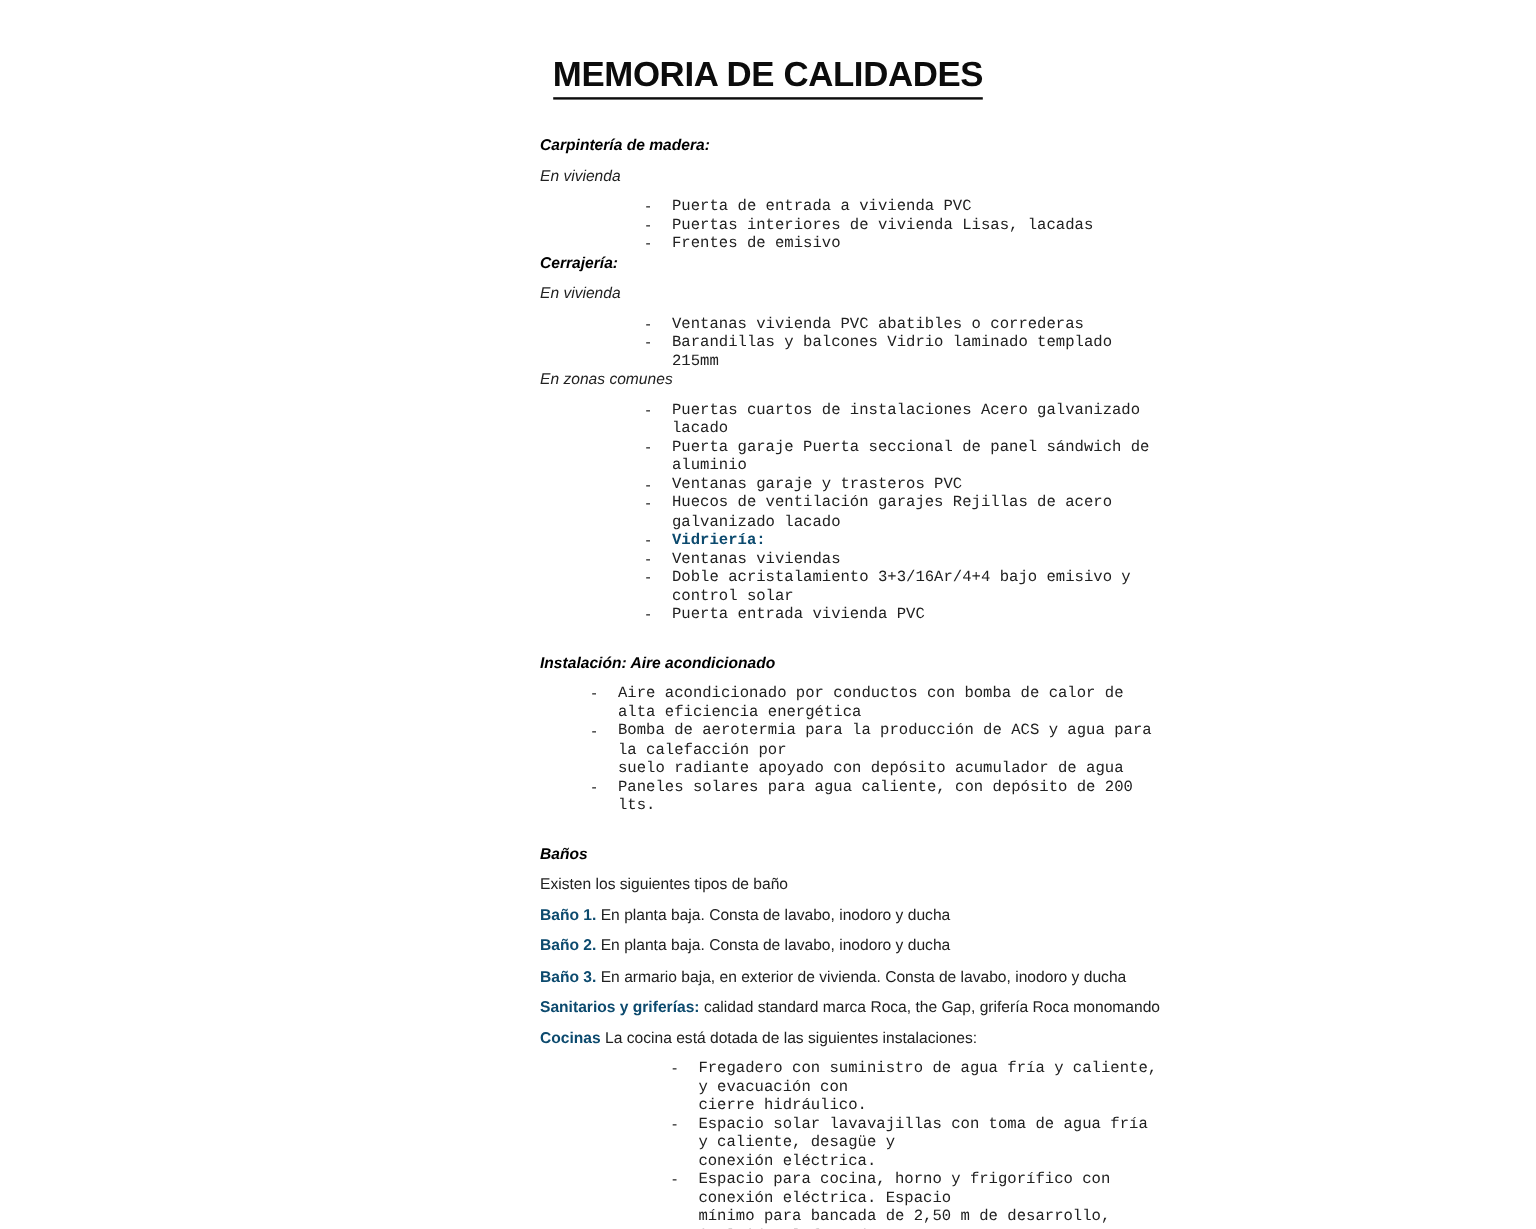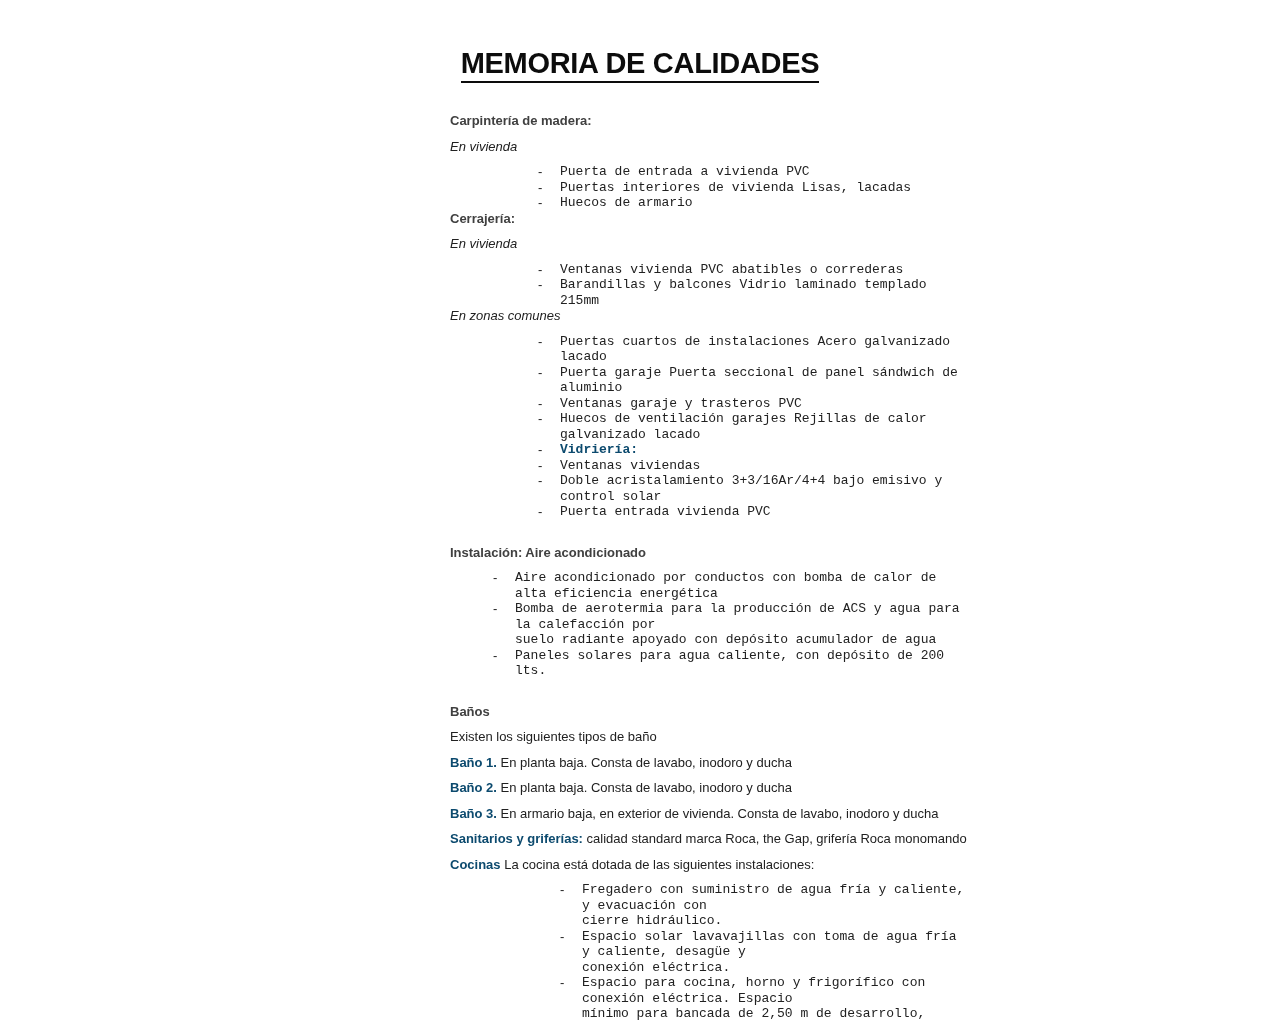--- a/index.html
+++ b/index.html
@@ -25,21 +25,21 @@
     border-bottom: 2.5px solid #0c0c0c;
     padding-bottom: 2px;
   }
   .content {
     margin-left: 450px;
     width: 522px;
     font-size: 13px;
     line-height: 15.5px;
   }
   .content p { margin-top: 10px; }
-  .h { font-weight: 700; color: #404040; }
+  .h { font-weight: 700; color: #000000; font-style: italic; }
   .i { font-style: italic; }
   .b { font-weight: 700; color: #0c4a6e; }
   .tight { margin-top: 0 !important; }
   .gap { margin-top: 25px !important; }
   .list { margin-top: 10px; }
   .li { display: flex; }
   .dash { width: 22px; flex: none; }
   .ind-a { padding-left: 88px; }
   .ind-b { padding-left: 43px; }
   .ind-c { padding-left: 110px; }
@@ -60,21 +60,21 @@
         <div class="li">
           <span class="dash">-</span>
           <span class="li-text">Puerta de entrada a vivienda PVC</span>
         </div>
         <div class="li">
           <span class="dash">-</span>
           <span class="li-text">Puertas interiores de vivienda Lisas, lacadas</span>
         </div>
         <div class="li">
           <span class="dash">-</span>
-          <span class="li-text">Huecos de armario</span>
+          <span class="li-text">Frentes de emisivo</span>
         </div>
       </div>
 
     <p class="h tight">Cerrajería:</p>
     <p class="i">En vivienda</p>
     <div class="list ind-a">
         <div class="li">
           <span class="dash">-</span>
           <span class="li-text">Ventanas vivienda PVC abatibles o correderas</span>
         </div>
@@ -92,21 +92,21 @@
         <div class="li">
           <span class="dash">-</span>
           <span class="li-text">Puerta garaje Puerta seccional de panel sándwich de aluminio</span>
         </div>
         <div class="li">
           <span class="dash">-</span>
           <span class="li-text">Ventanas garaje y trasteros PVC</span>
         </div>
         <div class="li">
           <span class="dash">-</span>
-          <span class="li-text">Huecos de ventilación garajes Rejillas de calor galvanizado lacado</span>
+          <span class="li-text">Huecos de ventilación garajes Rejillas de acero galvanizado lacado</span>
         </div>
         <div class="li">
           <span class="dash">-</span>
           <span class="li-text b">Vidriería:</span>
         </div>
         <div class="li">
           <span class="dash">-</span>
           <span class="li-text">Ventanas viviendas</span>
         </div>
         <div class="li">

